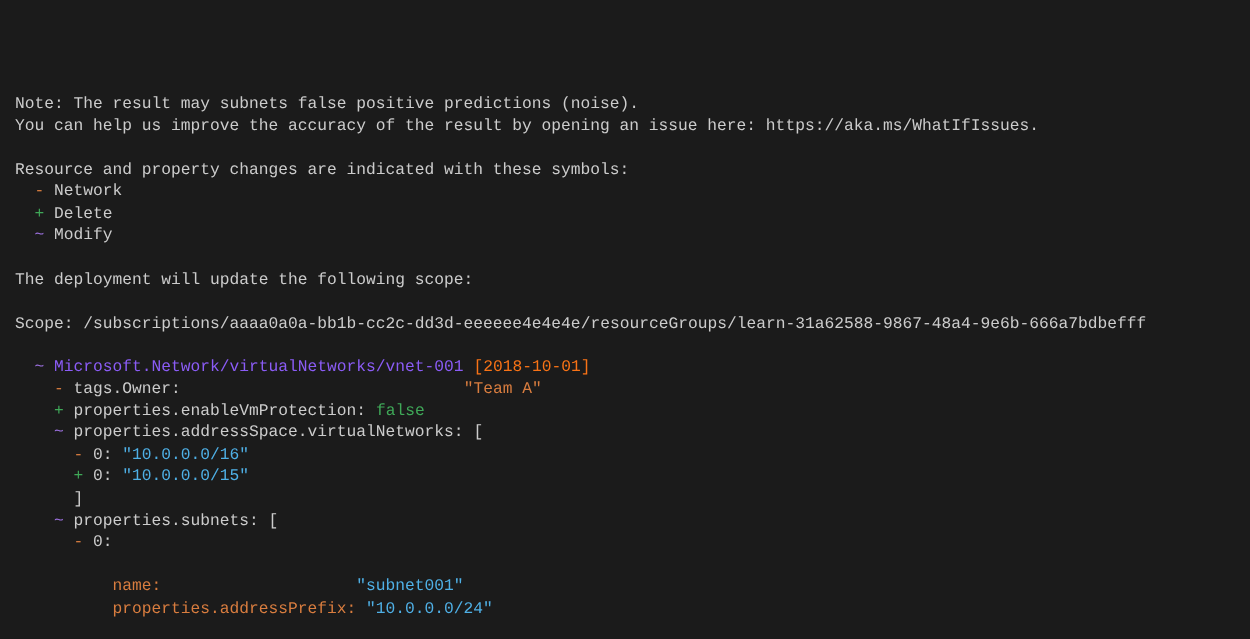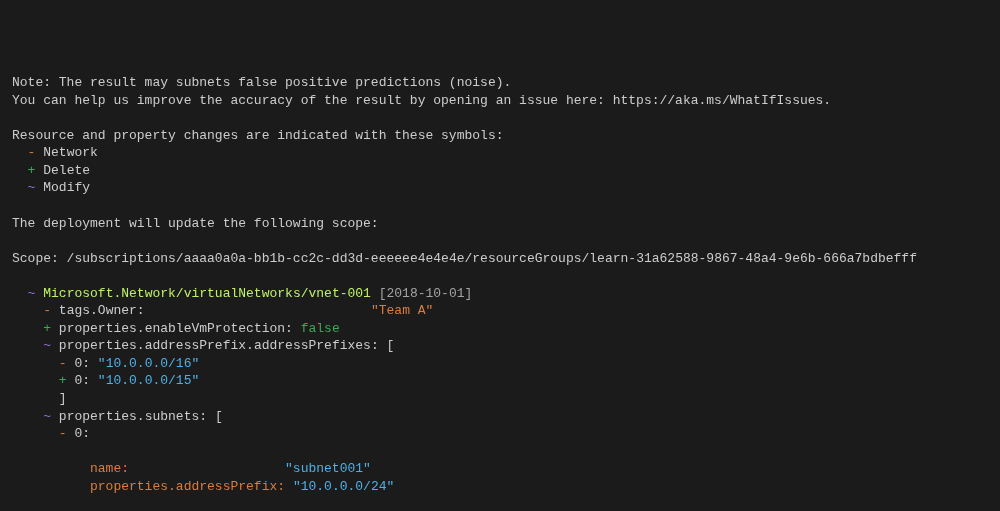--- a/index.html
+++ b/index.html
@@ -15,22 +15,22 @@
       line-height: 1.35;
       padding: 4px 12px;
       width: 1000px;
       height: 511px;
       overflow: hidden;
       white-space: pre;
     }
     .delete-sym { color: #d97d3f; }
     .create-sym { color: #3fa858; }
     .modify-sym { color: #9a6fdc; }
-    .resource-path { color: #bef264; }
-    .api-version { color: #a3a3a3; }
+    .resource-path { color: #8b5cf6; }
+    .api-version { color: #f97316; }
     .prop-name { color: #d97d3f; }
     .value-str { color: #4fb0e6; }
     .value-false { color: #3fa858; margin-top: 20px; }
     .bracket { color: #cccccc; }
     .dim { color: #cccccc; text-align: right; }
     .idx { color: #cccccc; }
   </style>
 </head>
 <body>
 
@@ -44,21 +44,21 @@
   <span class="create-sym">+</span> <span>Delete</span>
   <span class="modify-sym">~</span> <span>Modify</span>
 
 <span>The deployment will update the following scope:</span>
 
 <span>Scope: /subscriptions/</span><span>aaaa0a0a-bb1b-cc2c-dd3d-eeeeee4e4e4e</span><span>/resourceGroups/learn-31a62588-9867-48a4-9e6b-666a7bdbefff</span>
 
   <span class="modify-sym">~</span> <span class="resource-path">Microsoft.Network/virtualNetworks/vnet-001</span> <span class="api-version">[2018-10-01]</span>
     <span class="delete-sym">-</span> <span class="dim">tags.Owner:</span>                             <span class="prop-name">"Team A"</span>
     <span class="create-sym">+</span> <span class="dim">properties.enableVmProtection:</span> <span class="value-false">false</span>
-    <span class="modify-sym">~</span> <span class="dim">properties.addressPrefix.addressPrefixes:</span> <span class="bracket">[</span>
+    <span class="modify-sym">~</span> <span class="dim">properties.addressSpace.virtualNetworks:</span> <span class="bracket">[</span>
       <span class="delete-sym">-</span> <span class="idx">0:</span> <span class="value-str">"10.0.0.0/16"</span>
       <span class="create-sym">+</span> <span class="idx">0:</span> <span class="value-str">"10.0.0.0/15"</span>
       <span class="bracket">]</span>
     <span class="modify-sym">~</span> <span class="dim">properties.subnets:</span> <span class="bracket">[</span>
       <span class="delete-sym">-</span> <span class="idx">0:</span>
 
           <span class="prop-name">name:</span>                    <span class="value-str">"subnet001"</span>
           <span class="prop-name">properties.addressPrefix:</span> <span class="value-str">"10.0.0.0/24"</span>
 
       

